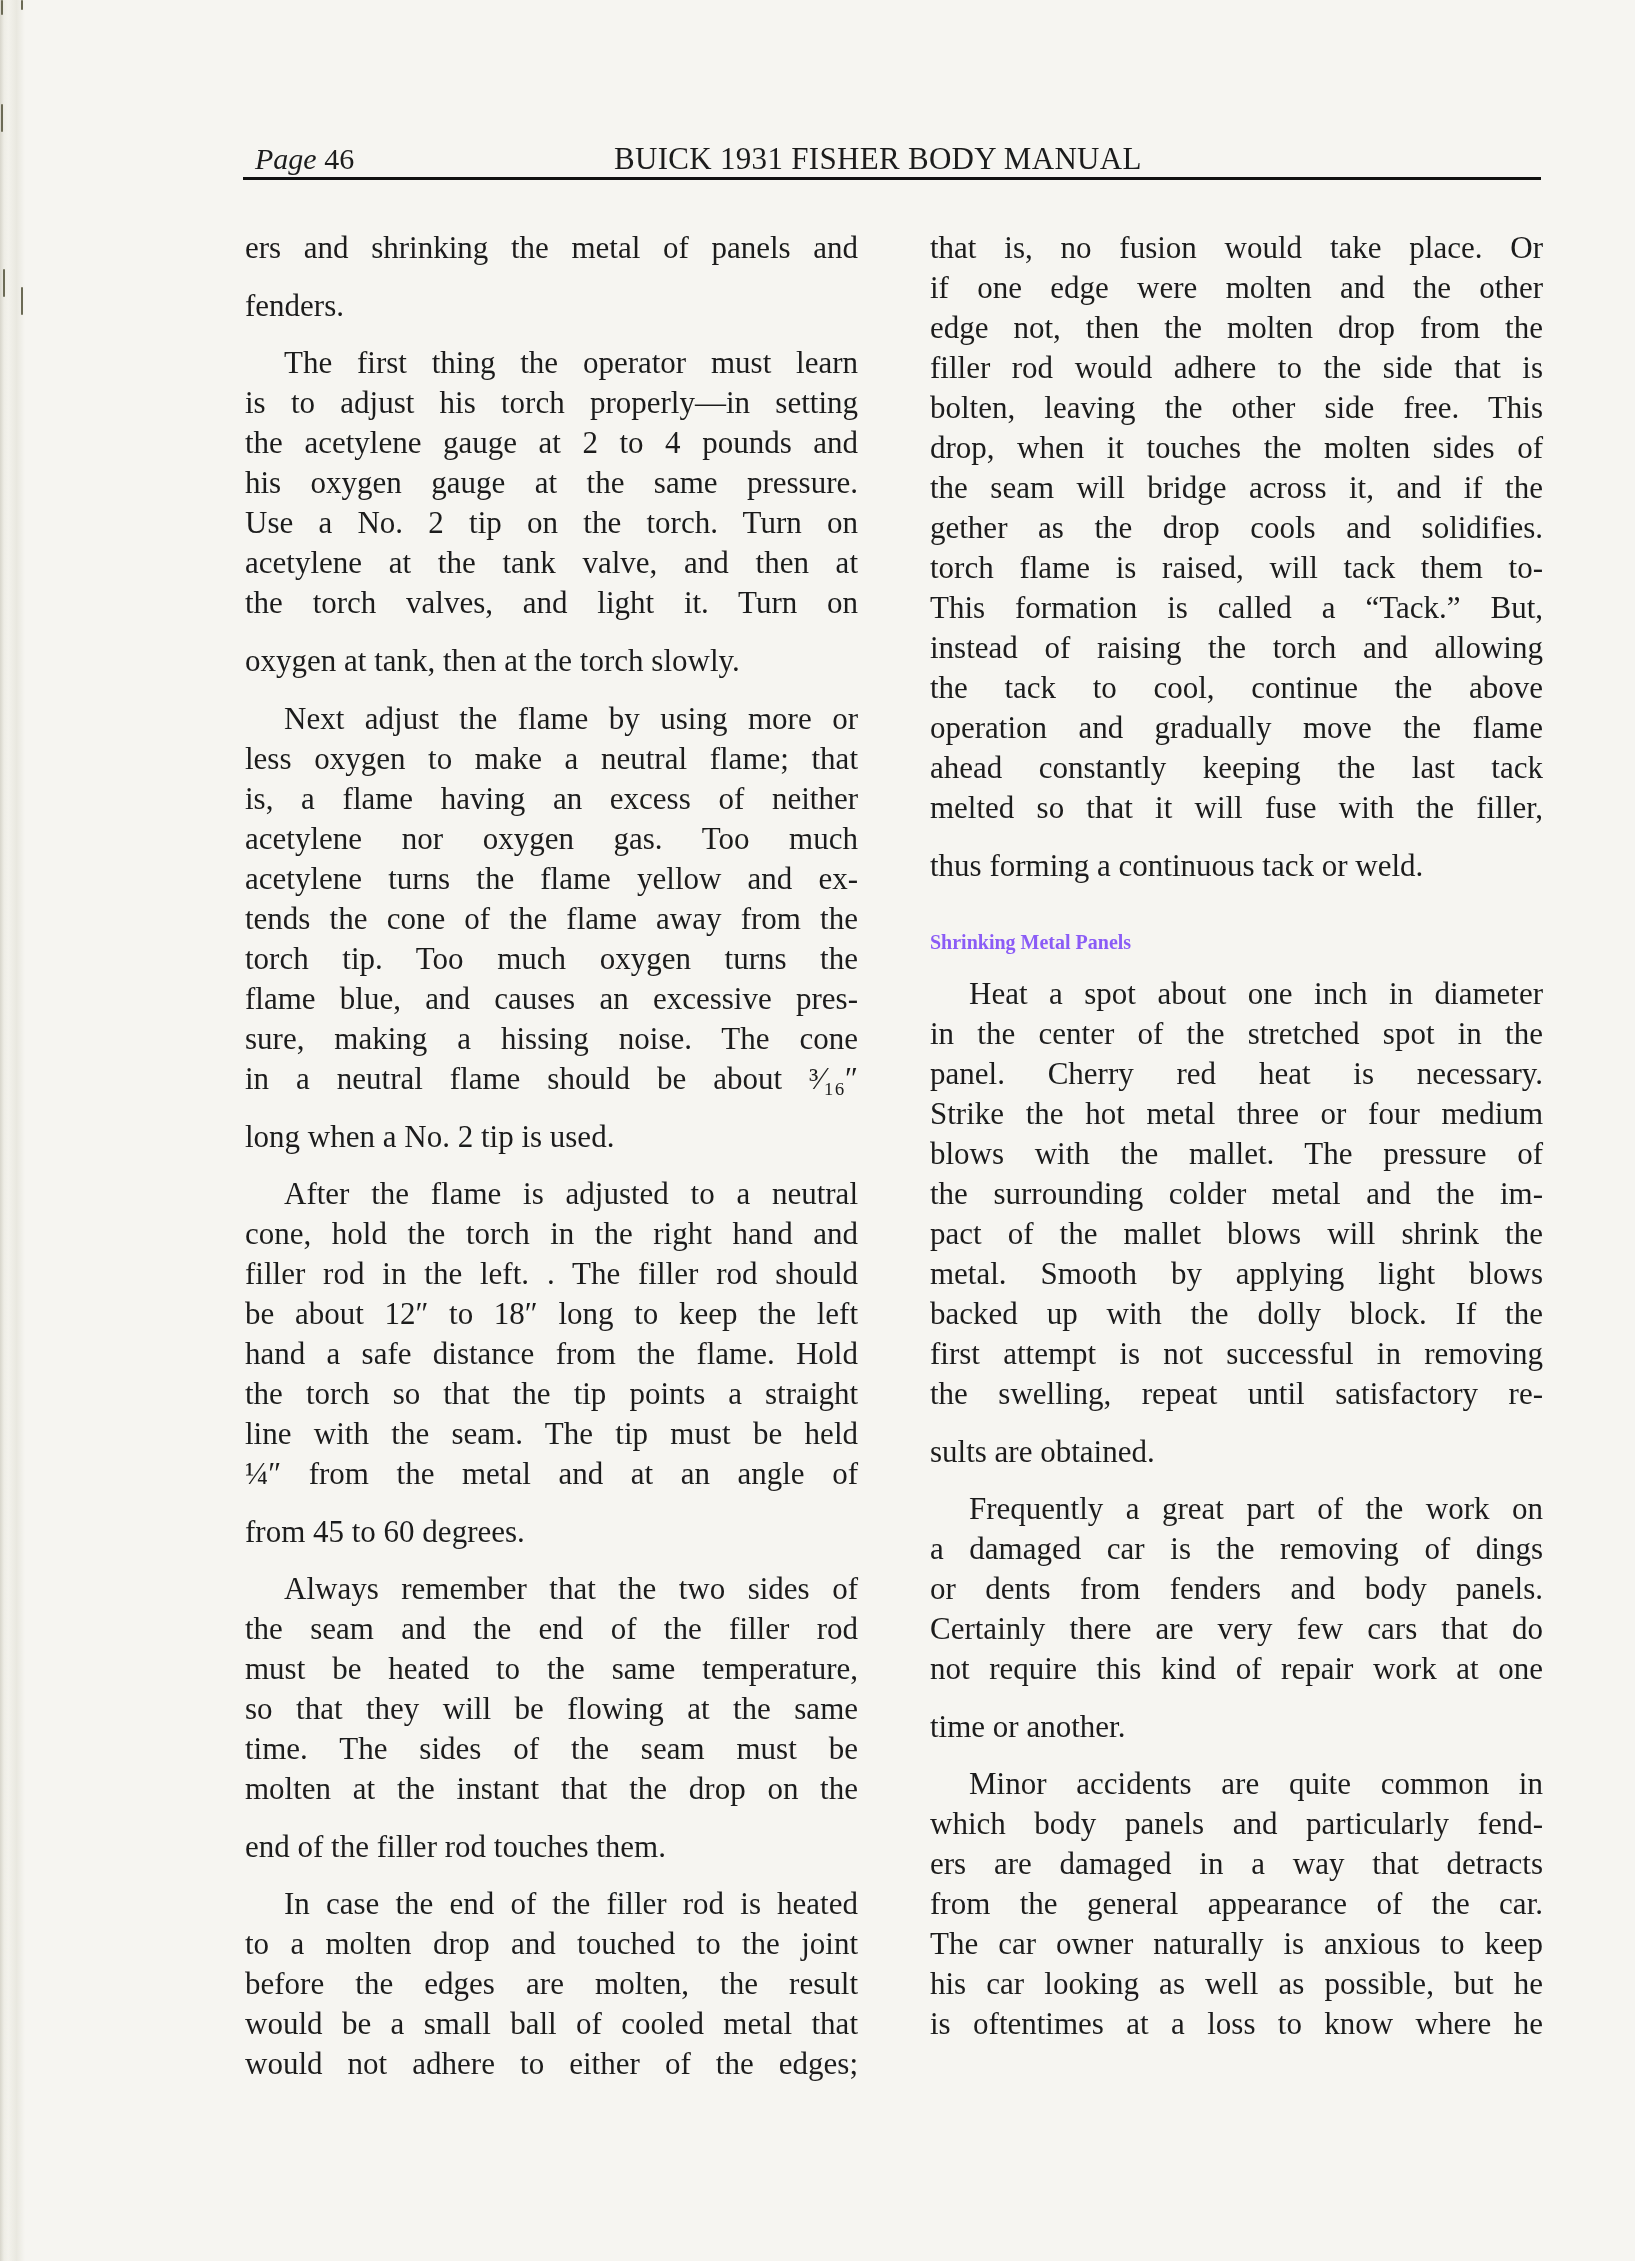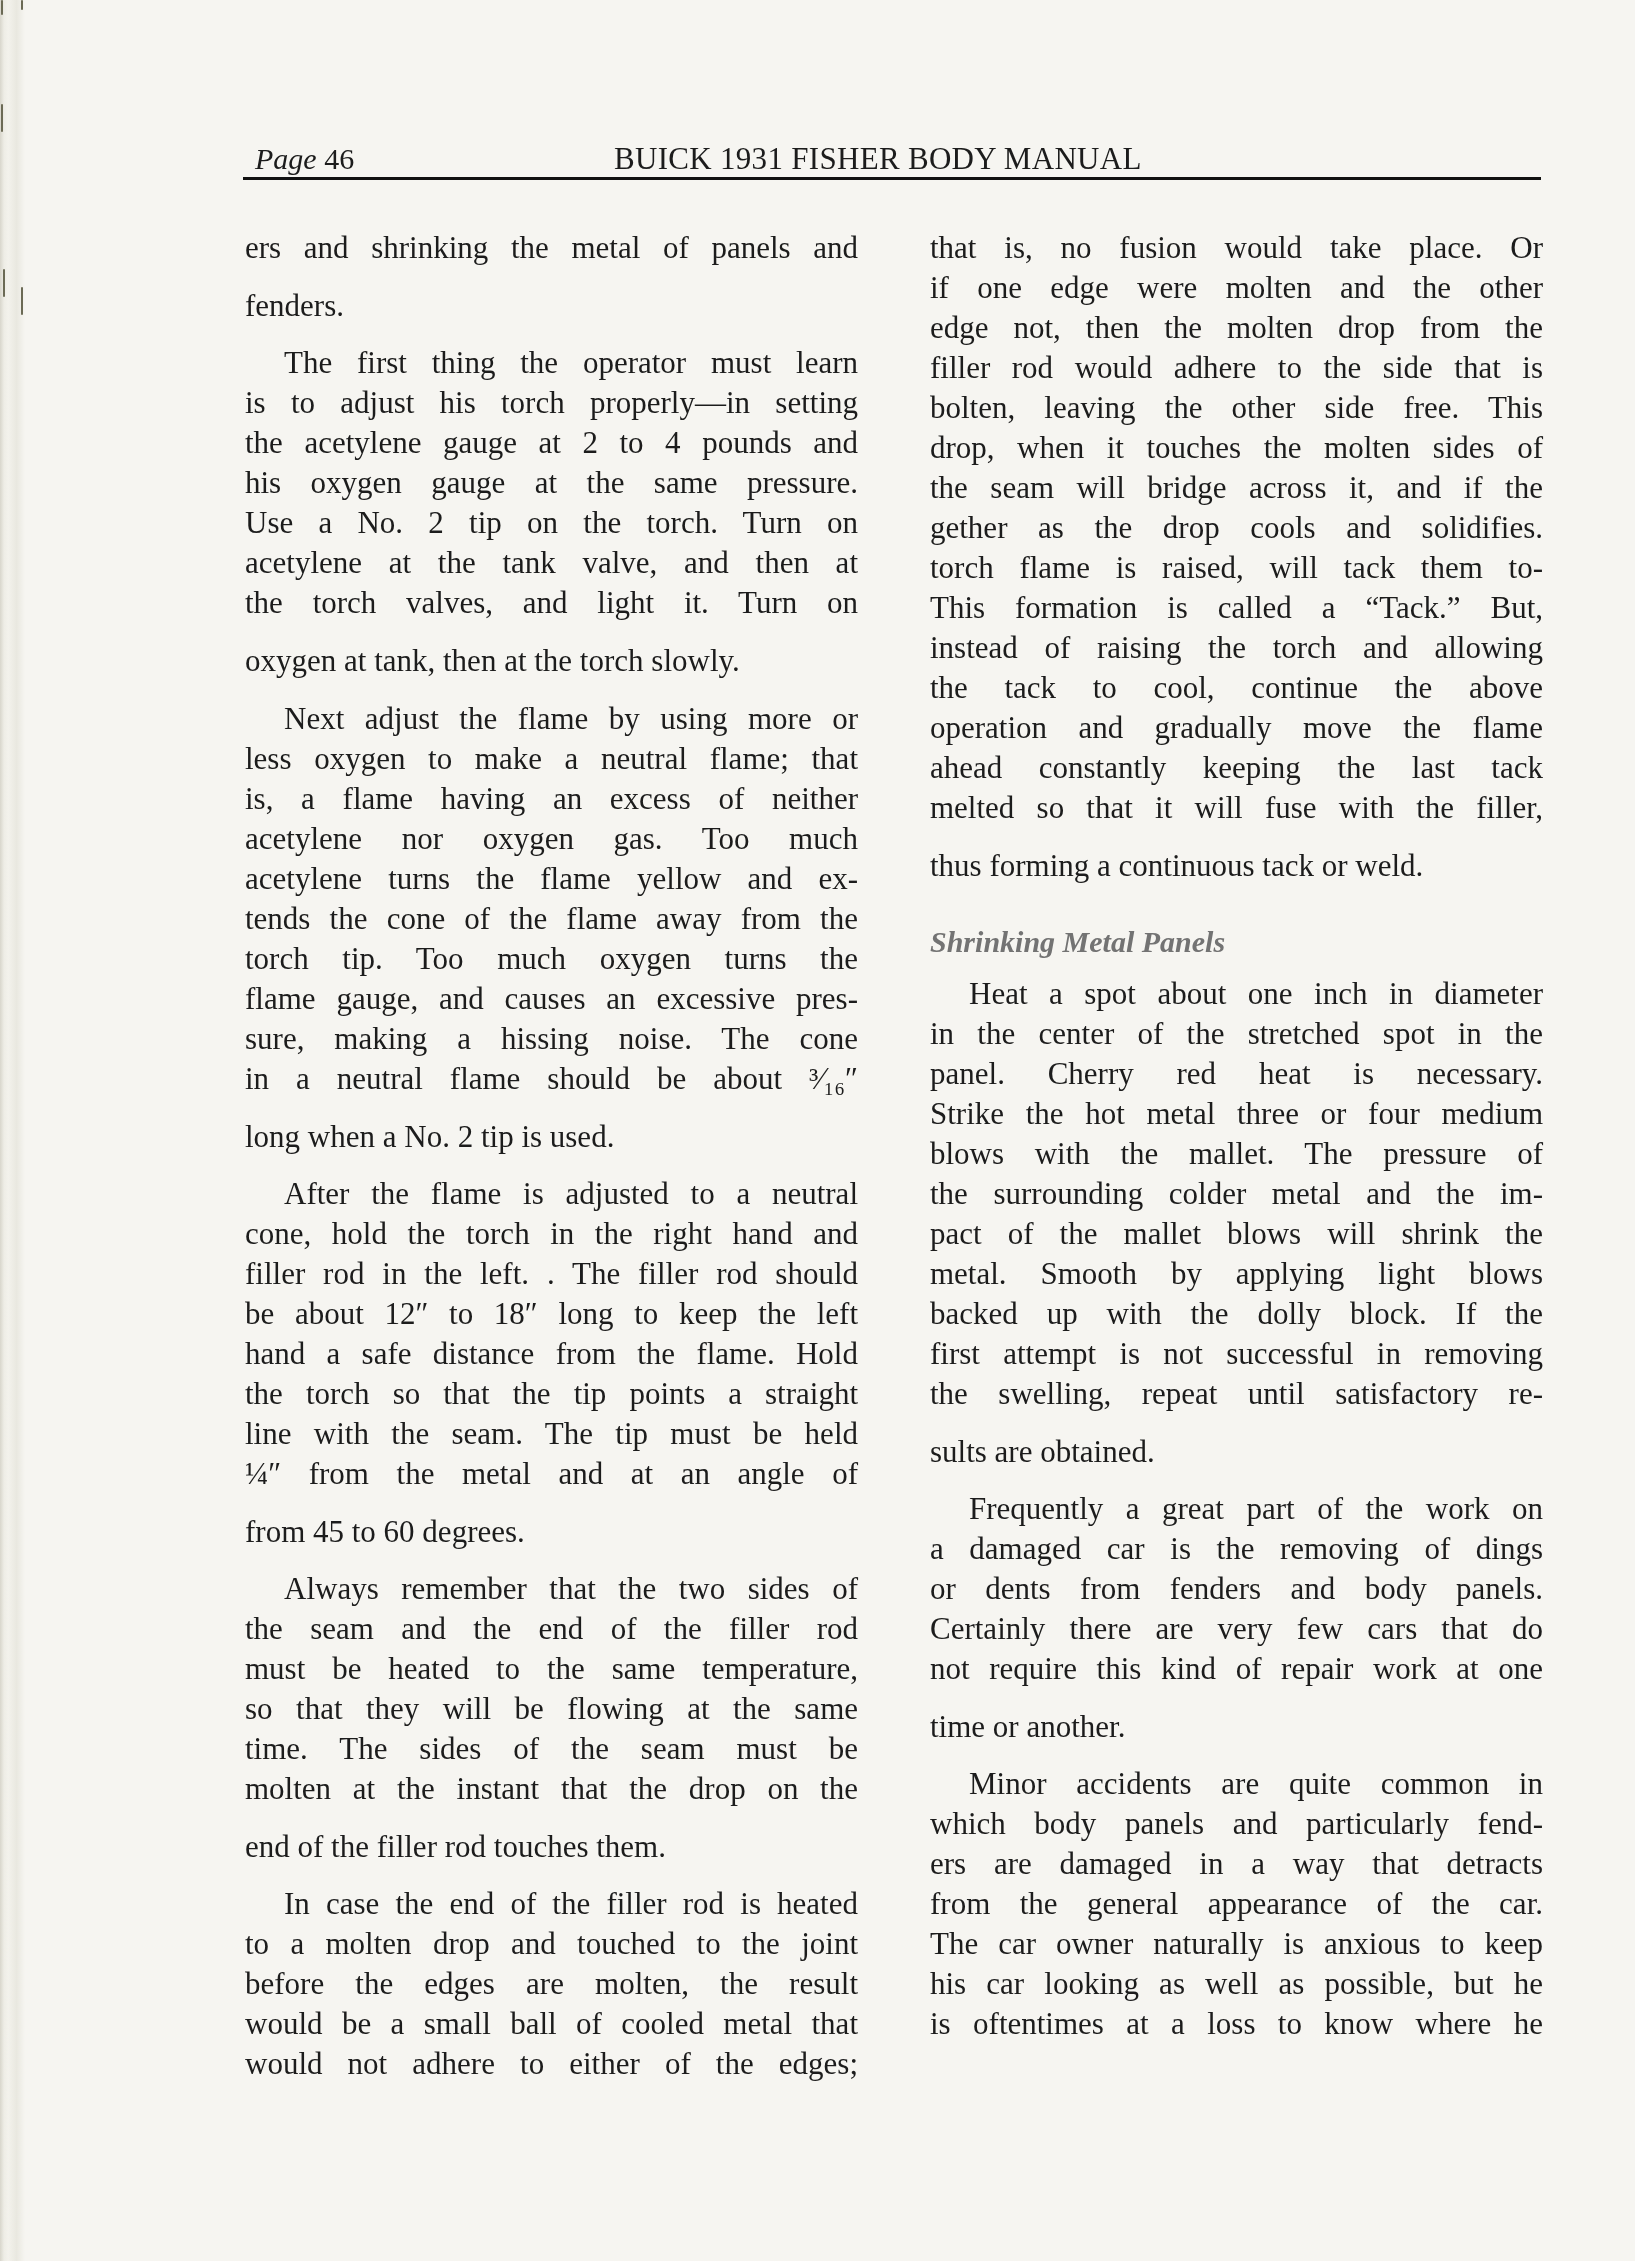--- a/index.html
+++ b/index.html
@@ -35,23 +35,22 @@
   .line {
     display: block; height: 40px; line-height: 40px;
     font-size: 31px; white-space: nowrap;
     text-align: justify; text-align-last: justify;
     overflow: visible;
   }
   .line.last { text-align-last: left; margin-top: 18px; }
   .line.indent { padding-left: 39px; }
   .heading {
     display: block; height: 40px; line-height: 40px;
-    font-size: 30px; font-weight: bold; margin: 36px 0 11.7px 0;
-    color: #737373;
-    font-style: italic;
+    font-size: 20px; font-weight: bold; margin: 36px 0 11.7px 0;
+    color: #8b5cf6;
   }
 </style>
 </head>
 <body>
 
 <div class="binding-edge"></div>
 <div class="binding-mark" style="left:1.4px; top:0; height:15px;"></div>
 <div class="binding-mark" style="left:1.4px; top:104px; height:28px;"></div>
 <div class="binding-mark" style="left:2.8px; top:269px; height:28px;"></div>
 <div class="binding-mark" style="left:21px; top:0; height:9.7px;"></div>
@@ -82,21 +81,21 @@
       <span class="line last">oxygen at tank, then at the torch slowly.</span>
     </div>
     <div class="para">
       <span class="line indent">Next adjust the flame by using more or</span>
       <span class="line">less oxygen to make a neutral flame; that</span>
       <span class="line">is, a flame having an excess of neither</span>
       <span class="line">acetylene nor oxygen gas.  Too much</span>
       <span class="line">acetylene turns the flame yellow and ex-</span>
       <span class="line">tends the cone of the flame away from the</span>
       <span class="line">torch tip.  Too much oxygen turns the</span>
-      <span class="line">flame gauge, and causes an excessive pres-</span>
+      <span class="line">flame blue, and causes an excessive pres-</span>
       <span class="line">sure, making a hissing noise.  The cone</span>
       <span class="line">in a neutral flame should be about ³⁄₁₆″</span>
       <span class="line last">long when a No. 2 tip is used.</span>
     </div>
     <div class="para">
       <span class="line indent">After the flame is adjusted to a neutral</span>
       <span class="line">cone, hold the torch in the right hand and</span>
       <span class="line">filler rod in the left. .  The filler rod should</span>
       <span class="line">be about 12″ to 18″ long to keep the left</span>
       <span class="line">hand a safe distance from the flame.  Hold</span>

